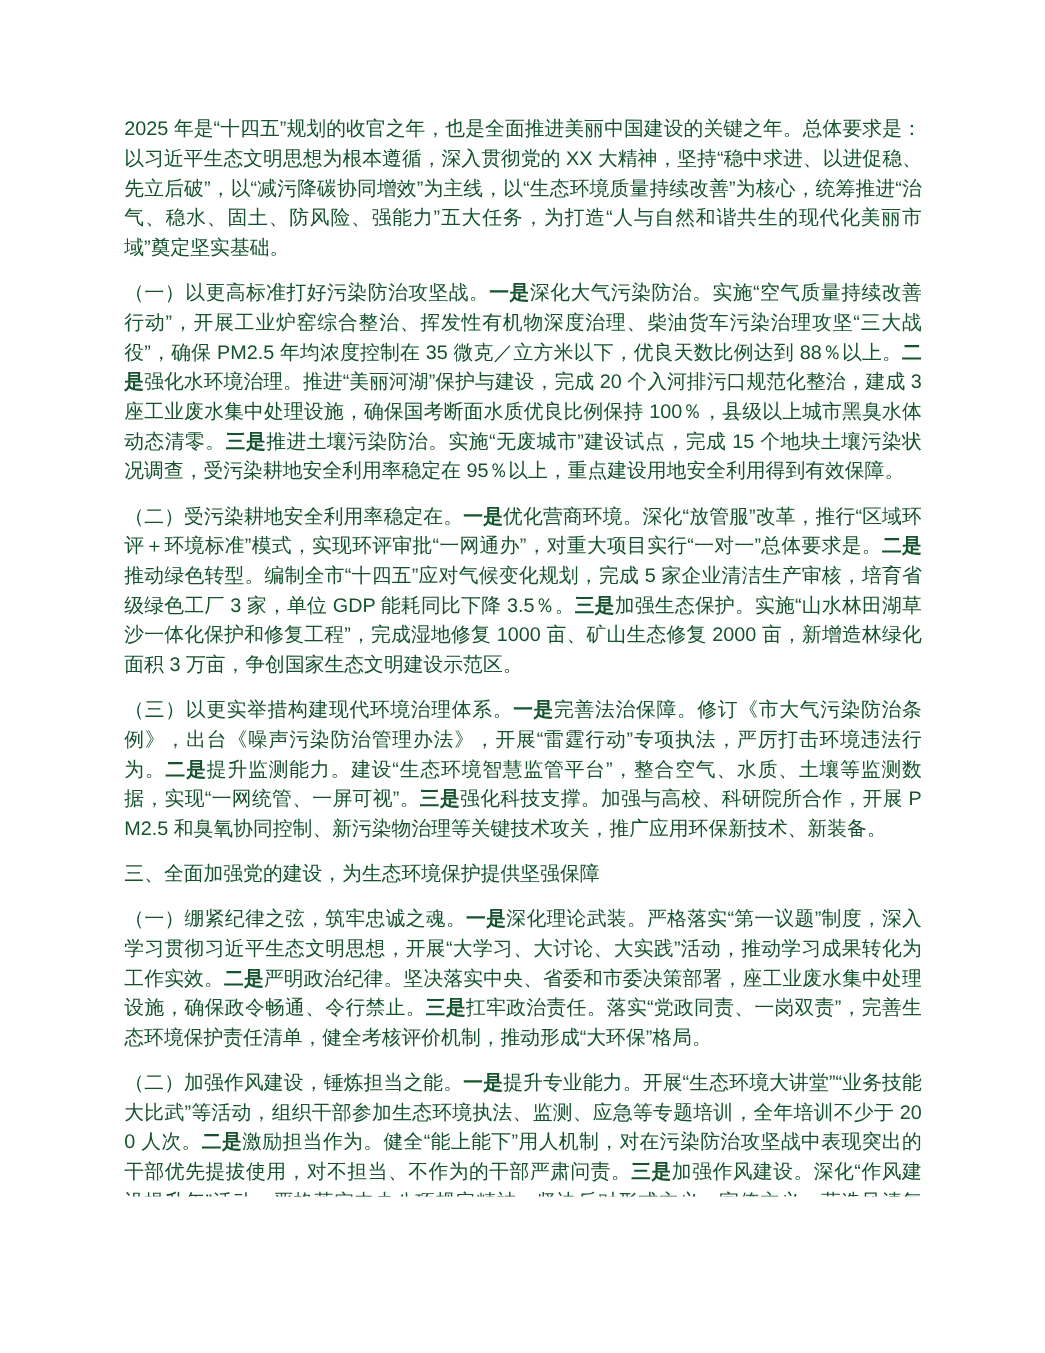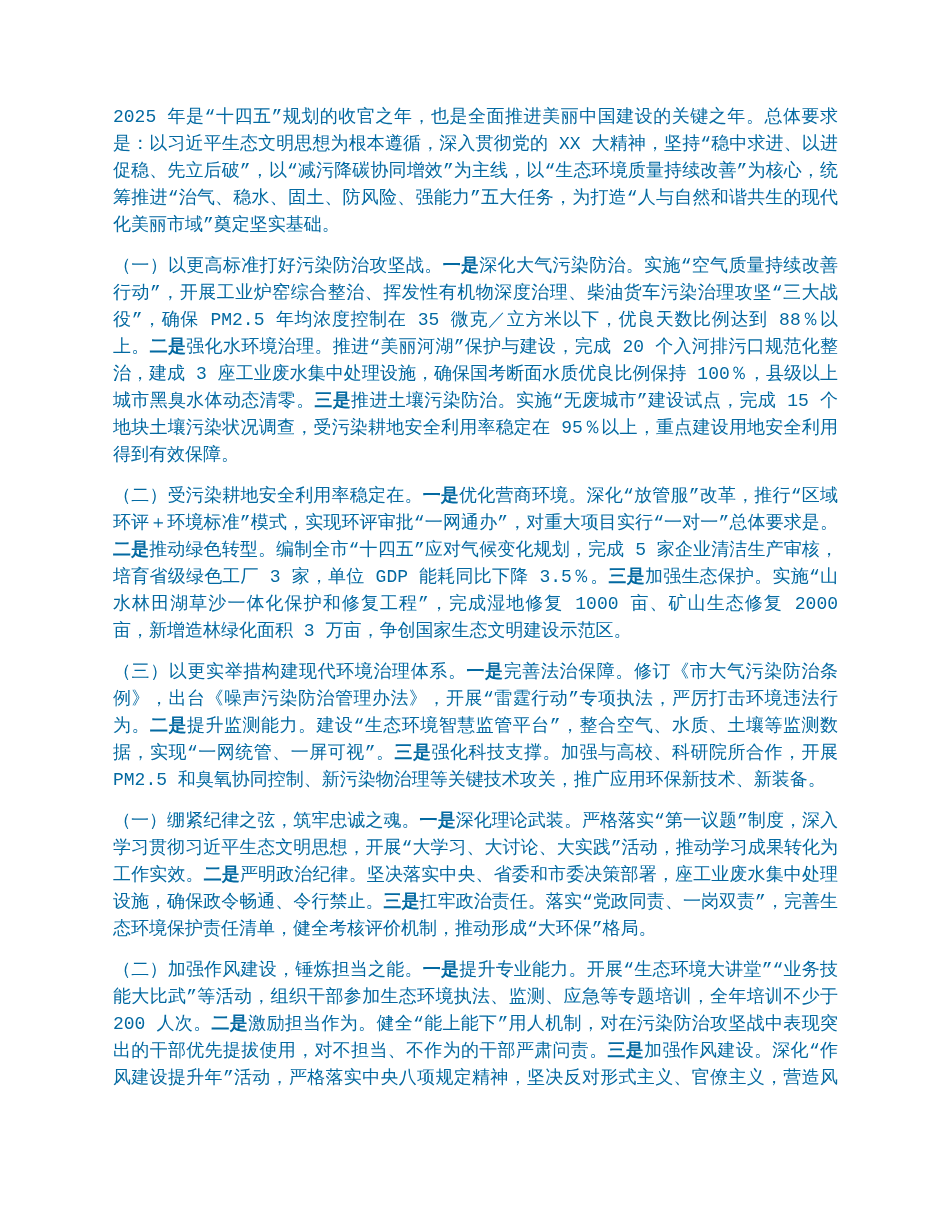--- a/index.html
+++ b/index.html
@@ -6,22 +6,22 @@
     margin: 0;
     padding: 0;
     background: #ffffff;
   }
   .page {
     position: relative;
     width: 950px;
     height: 1088px;
     background: #ffffff;
     overflow: hidden;
-    font-family: Liberation Mono, monospace;
-    color: #0369a1;
+    font-family: Liberation Sans, sans-serif;
+    color: #14532d;
   }
   .content {
     position: absolute;
     left: 113px;
     top: 104px;
     width: 725px;
   }
   .para {
     margin: 0 0 14px 0;
     font-size: 18px;
@@ -35,17 +35,18 @@
 </style>
 </head>
 <body>
 
 <div class="page">
   <div class="content" id="doc-content">
       <p class="para body"><span>2025 年是“十四五”规划的收官之年，也是全面推进美丽中国建设的关键之年。总体要求是：以习近平生态文明思想为根本遵循，深入贯彻党的 XX 大精神，坚持“稳中求进、以进促稳、先立后破”，以“减污降碳协同增效”为主线，以“生态环境质量持续改善”为核心，统筹推进“治气、稳水、固土、防风险、强能力”五大任务，为打造“人与自然和谐共生的现代化美丽市域”奠定坚实基础。</span></p>
       <p class="para body"><span>（一）以更高标准打好污染防治攻坚战。</span><strong>一是</strong><span>深化大气污染防治。实施“空气质量持续改善行动”，开展工业炉窑综合整治、挥发性有机物深度治理、柴油货车污染治理攻坚“三大战役”，确保 PM2.5 年均浓度控制在 35 微克／立方米以下，优良天数比例达到 88％以上。</span><strong>二是</strong><span>强化水环境治理。推进“美丽河湖”保护与建设，完成 20 个入河排污口规范化整治，建成 3 座工业废水集中处理设施，确保国考断面水质优良比例保持 100％，县级以上城市黑臭水体动态清零。</span><strong>三是</strong><span>推进土壤污染防治。实施“无废城市”建设试点，完成 15 个地块土壤污染状况调查，受污染耕地安全利用率稳定在 95％以上，重点建设用地安全利用得到有效保障。</span></p>
       <p class="para body"><span>（二）受污染耕地安全利用率稳定在。</span><strong>一是</strong><span>优化营商环境。深化“放管服”改革，推行“区域环评＋环境标准”模式，实现环评审批“一网通办”，对重大项目实行“一对一”总体要求是。</span><strong>二是</strong><span>推动绿色转型。编制全市“十四五”应对气候变化规划，完成 5 家企业清洁生产审核，培育省级绿色工厂 3 家，单位 GDP 能耗同比下降 3.5％。</span><strong>三是</strong><span>加强生态保护。实施“山水林田湖草沙一体化保护和修复工程”，完成湿地修复 1000 亩、矿山生态修复 2000 亩，新增造林绿化面积 3 万亩，争创国家生态文明建设示范区。</span></p>
       <p class="para body"><span>（三）以更实举措构建现代环境治理体系。</span><strong>一是</strong><span>完善法治保障。修订《市大气污染防治条例》，出台《噪声污染防治管理办法》，开展“雷霆行动”专项执法，严厉打击环境违法行为。</span><strong>二是</strong><span>提升监测能力。建设“生态环境智慧监管平台”，整合空气、水质、土壤等监测数据，实现“一网统管、一屏可视”。</span><strong>三是</strong><span>强化科技支撑。加强与高校、科研院所合作，开展 PM2.5 和臭氧协同控制、新污染物治理等关键技术攻关，推广应用环保新技术、新装备。</span></p>
+      <p class="para heading"><span>三、全面加强党的建设，为生态环境保护提供坚强保障</span></p>
       <p class="para body"><span>（一）绷紧纪律之弦，筑牢忠诚之魂。</span><strong>一是</strong><span>深化理论武装。严格落实“第一议题”制度，深入学习贯彻习近平生态文明思想，开展“大学习、大讨论、大实践”活动，推动学习成果转化为工作实效。</span><strong>二是</strong><span>严明政治纪律。坚决落实中央、省委和市委决策部署，座工业废水集中处理设施，确保政令畅通、令行禁止。</span><strong>三是</strong><span>扛牢政治责任。落实“党政同责、一岗双责”，完善生态环境保护责任清单，健全考核评价机制，推动形成“大环保”格局。</span></p>
       <p class="para body"><span>（二）加强作风建设，锤炼担当之能。</span><strong>一是</strong><span>提升专业能力。开展“生态环境大讲堂”“业务技能大比武”等活动，组织干部参加生态环境执法、监测、应急等专题培训，全年培训不少于 200 人次。</span><strong>二是</strong><span>激励担当作为。健全“能上能下”用人机制，对在污染防治攻坚战中表现突出的干部优先提拔使用，对不担当、不作为的干部严肃问责。</span><strong>三是</strong><span>加强作风建设。深化“作风建设提升年”活动，严格落实中央八项规定精神，坚决反对形式主义、官僚主义，营造风清气正的政治生态。</span></p>
       <p class="para body"><span>（三）强化廉政建设，绷紧纪律之弦。</span><strong>一是</strong><span>压实主体责任。落实“一岗双责”，定期开展廉政谈话、警示教育，推动全面从严治党向基层延伸。</span></p>
     </div>
 </div>
 
 </body></html>

